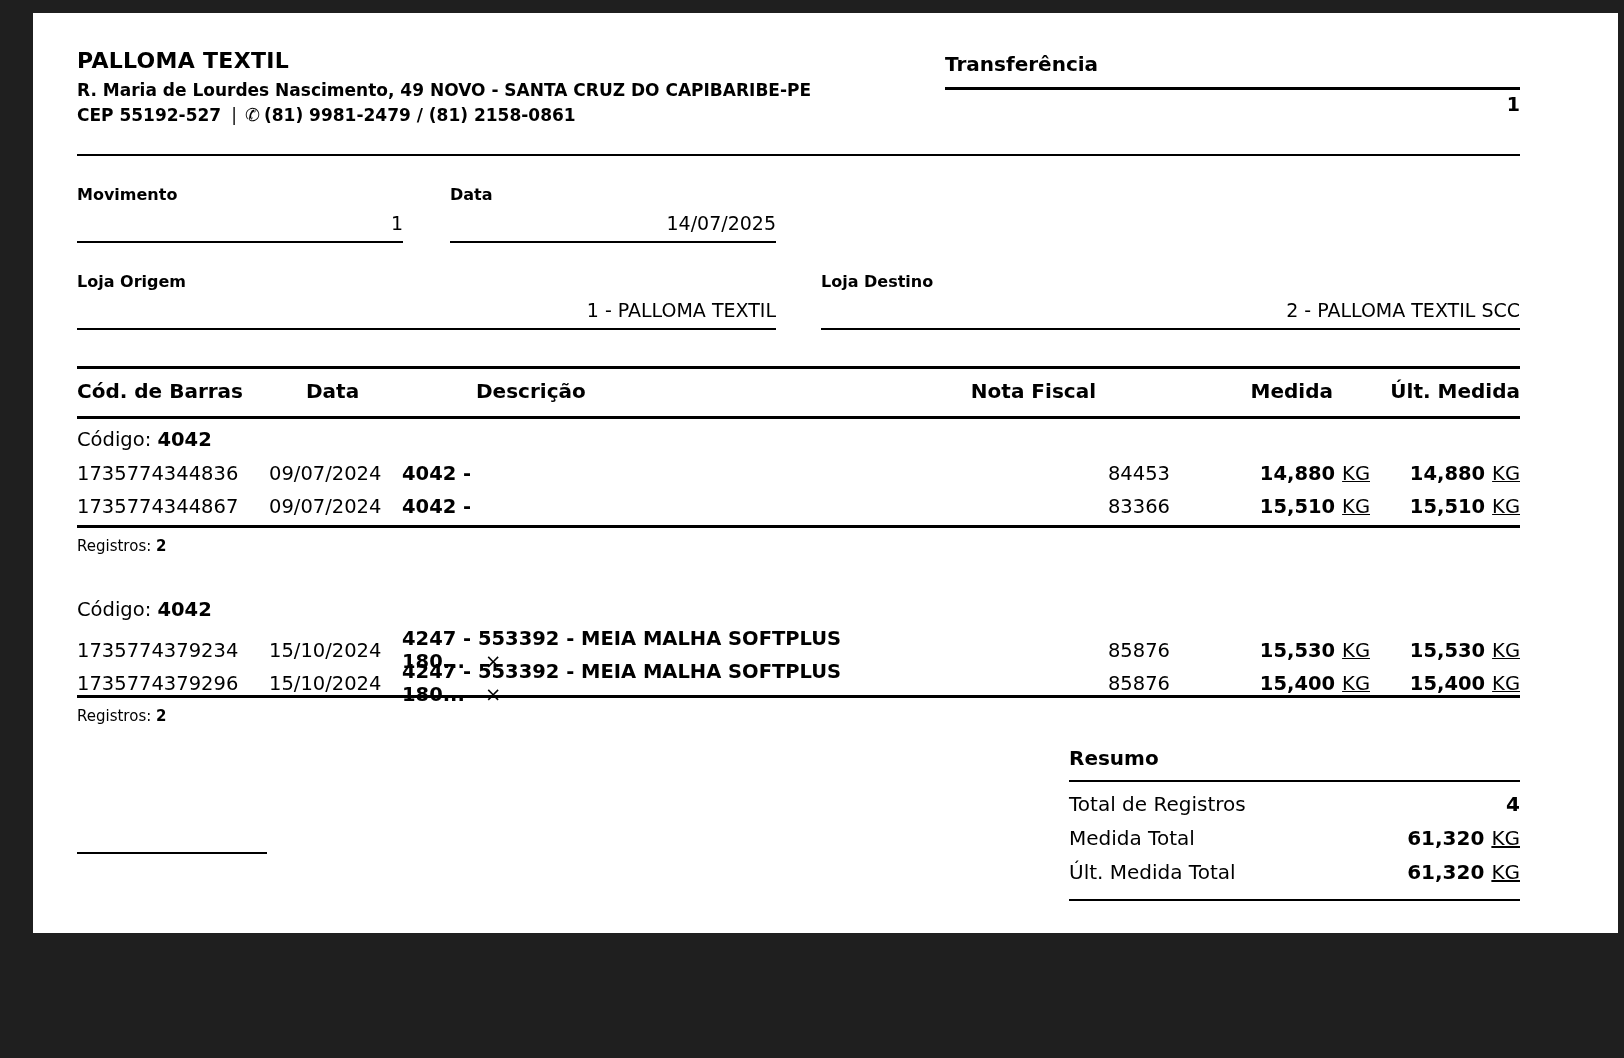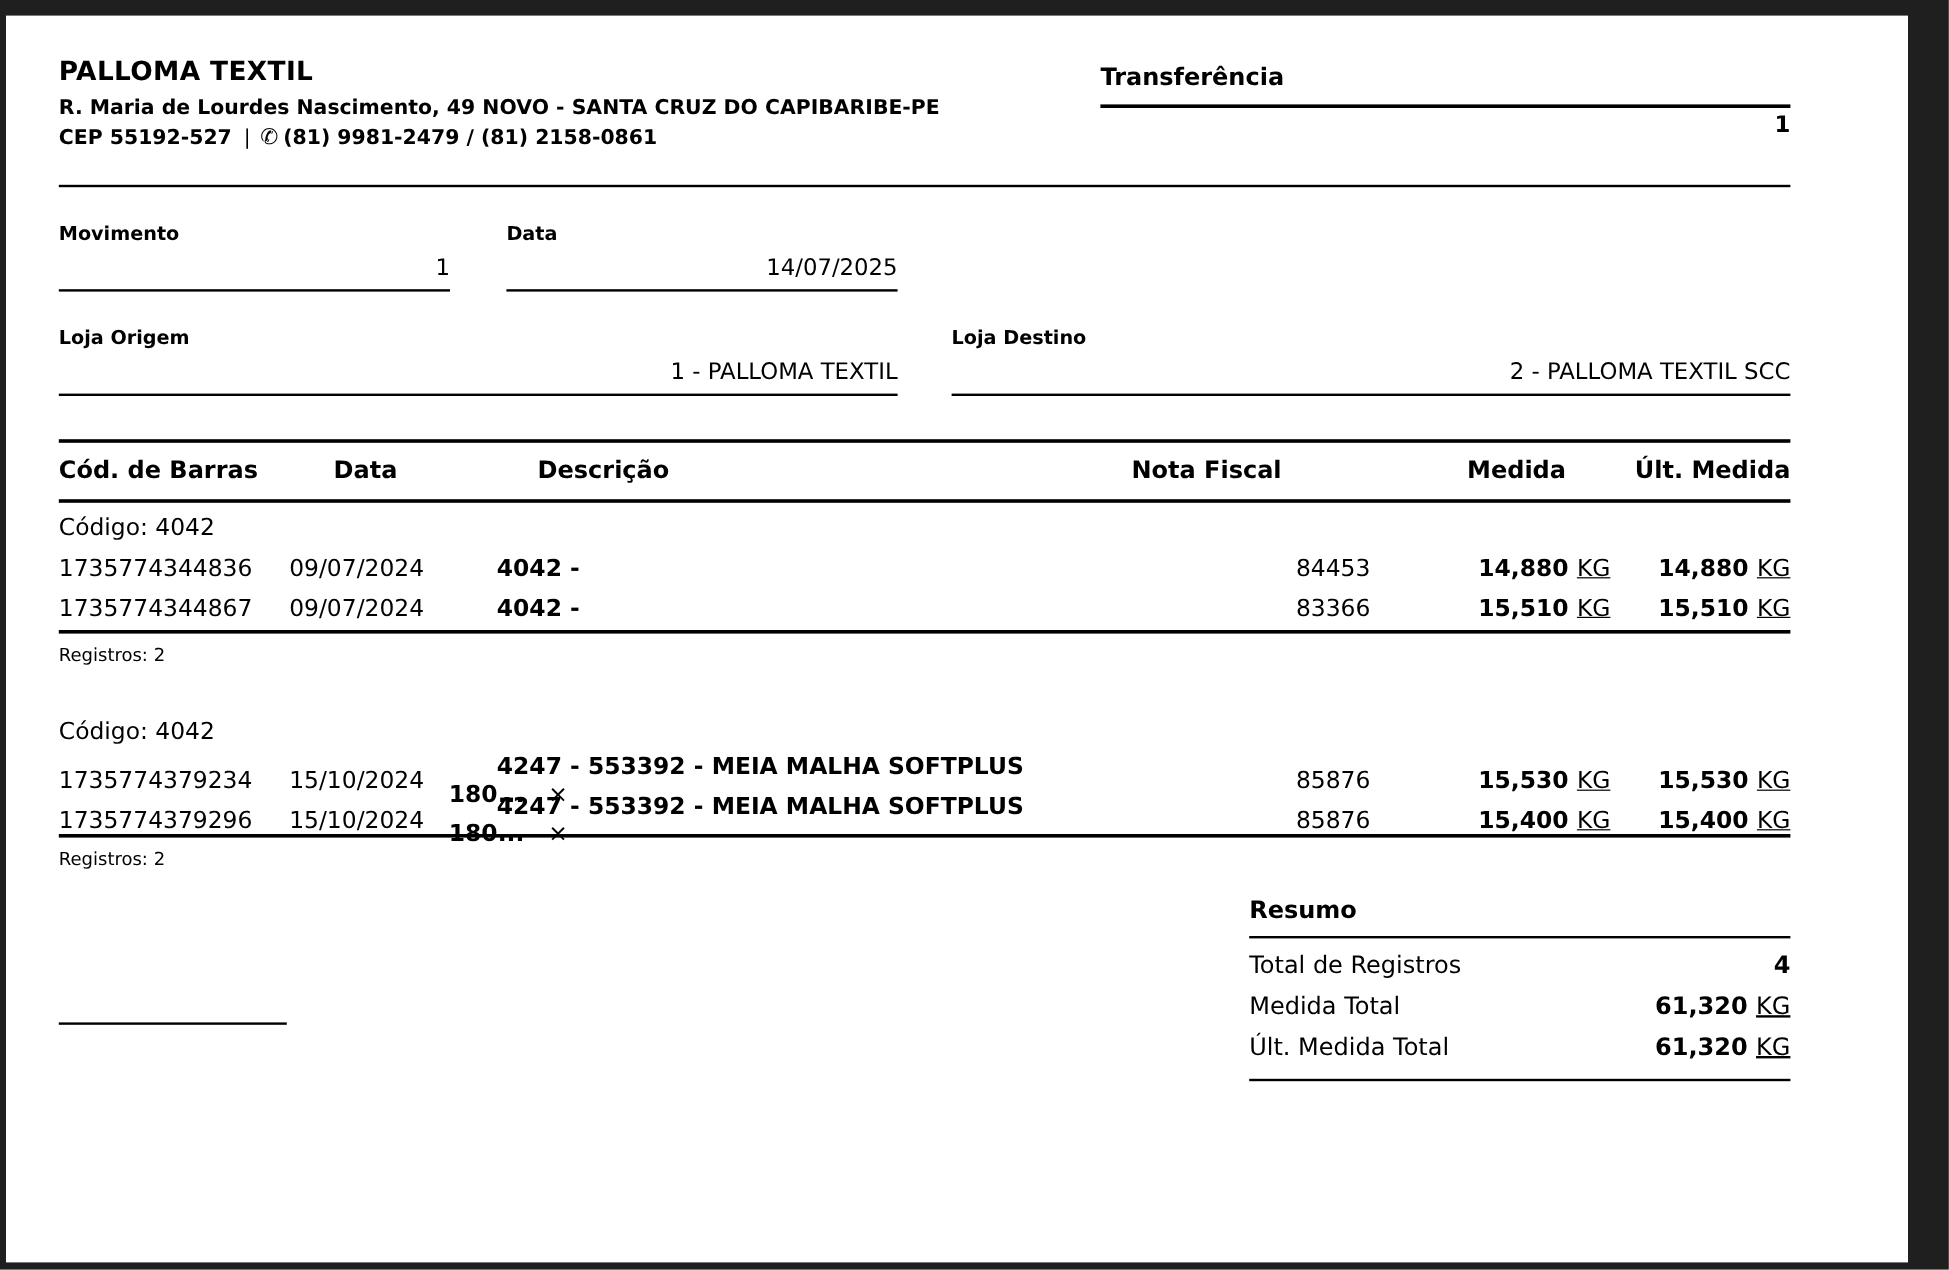--- a/index.html
+++ b/index.html
@@ -4,22 +4,22 @@
 <style>
   html,body{margin:0;padding:0;}
   body{
     width:1624px;height:1058px;
     background:#1f1f1f;
     position:relative;overflow:hidden;
     font-family:"DejaVu Sans",sans-serif;
     color:#000;
   }
   .page{
-    position:absolute;left:5px;top:13px;
-    width:1585px;height:1039px;
+    position:absolute;left:33px;top:13px;
+    width:1585px;height:920px;
     background:#ffffff;
     box-sizing:border-box;
     padding:34px 98px 0 44px;
   }
   
   .header-row{display:flex;justify-content:space-between;align-items:flex-start;}
   .company-name{font-size:22px;font-weight:bold;letter-spacing:.3px;line-height:28px;}
   .company-address{font-size:17px;font-weight:bold;line-height:22px;margin-top:4px;}
   .company-contact{font-size:17px;font-weight:bold;line-height:22px;margin-top:3px;}
   .company-contact .sep{margin:0 8px 0 10px;font-weight:normal;}
@@ -40,27 +40,27 @@
   
   .t-table{margin-top:36px;border-top:3px solid #000;}
   .t-head,.t-row{
     display:grid;
     grid-template-columns:192px 133px 1fr 250px 200px 150px;
     align-items:center;
   }
   .t-head{font-size:20px;font-weight:bold;padding:10px 0 13px;border-bottom:3px solid #000;gap:37px;}
   .col-nf,.col-med,.col-ult{text-align:right;}
   .t-row{font-size:19.5px;height:33px;}
-  .cell-desc .desc-text{font-weight:bold;margin-left:40px;}
+  .cell-desc .desc-text{font-weight:bold;}
   .cell-desc .marker{font-weight:normal;}
   .cell-desc .marker:not(:empty){margin-left:20px;}
   .num{font-weight:bold;}
   .unit:not(:empty){margin-left:7px;font-weight:normal;text-decoration:underline;}
   .group-code{font-size:19.5px;padding:9px 0 6px;}
-  .group-code b,.registros b{font-weight:normal;}
+  .group-code b,.registros b{font-weight:bold;}
   .group-rows{border-bottom:3px solid #000;padding-bottom:2px;}
   .registros{font-size:15px;padding:9px 0 7px;}
   .group-2{margin-top:27px;}
   
   .bottom-row{display:flex;align-items:center;margin-top:14px;}
   .sig-line{width:190px;border-top:2px solid #000;margin-top:58px;}
   .resumo{margin-left:auto;width:451px;}
   .resumo-title{font-size:20px;font-weight:bold;padding-bottom:10px;border-bottom:2px solid #000;}
   .resumo-rows{border-bottom:2px solid #000;padding:5px 0 10px;}
   .resumo-row{display:flex;justify-content:space-between;align-items:baseline;font-size:20px;padding:5px 0;}

